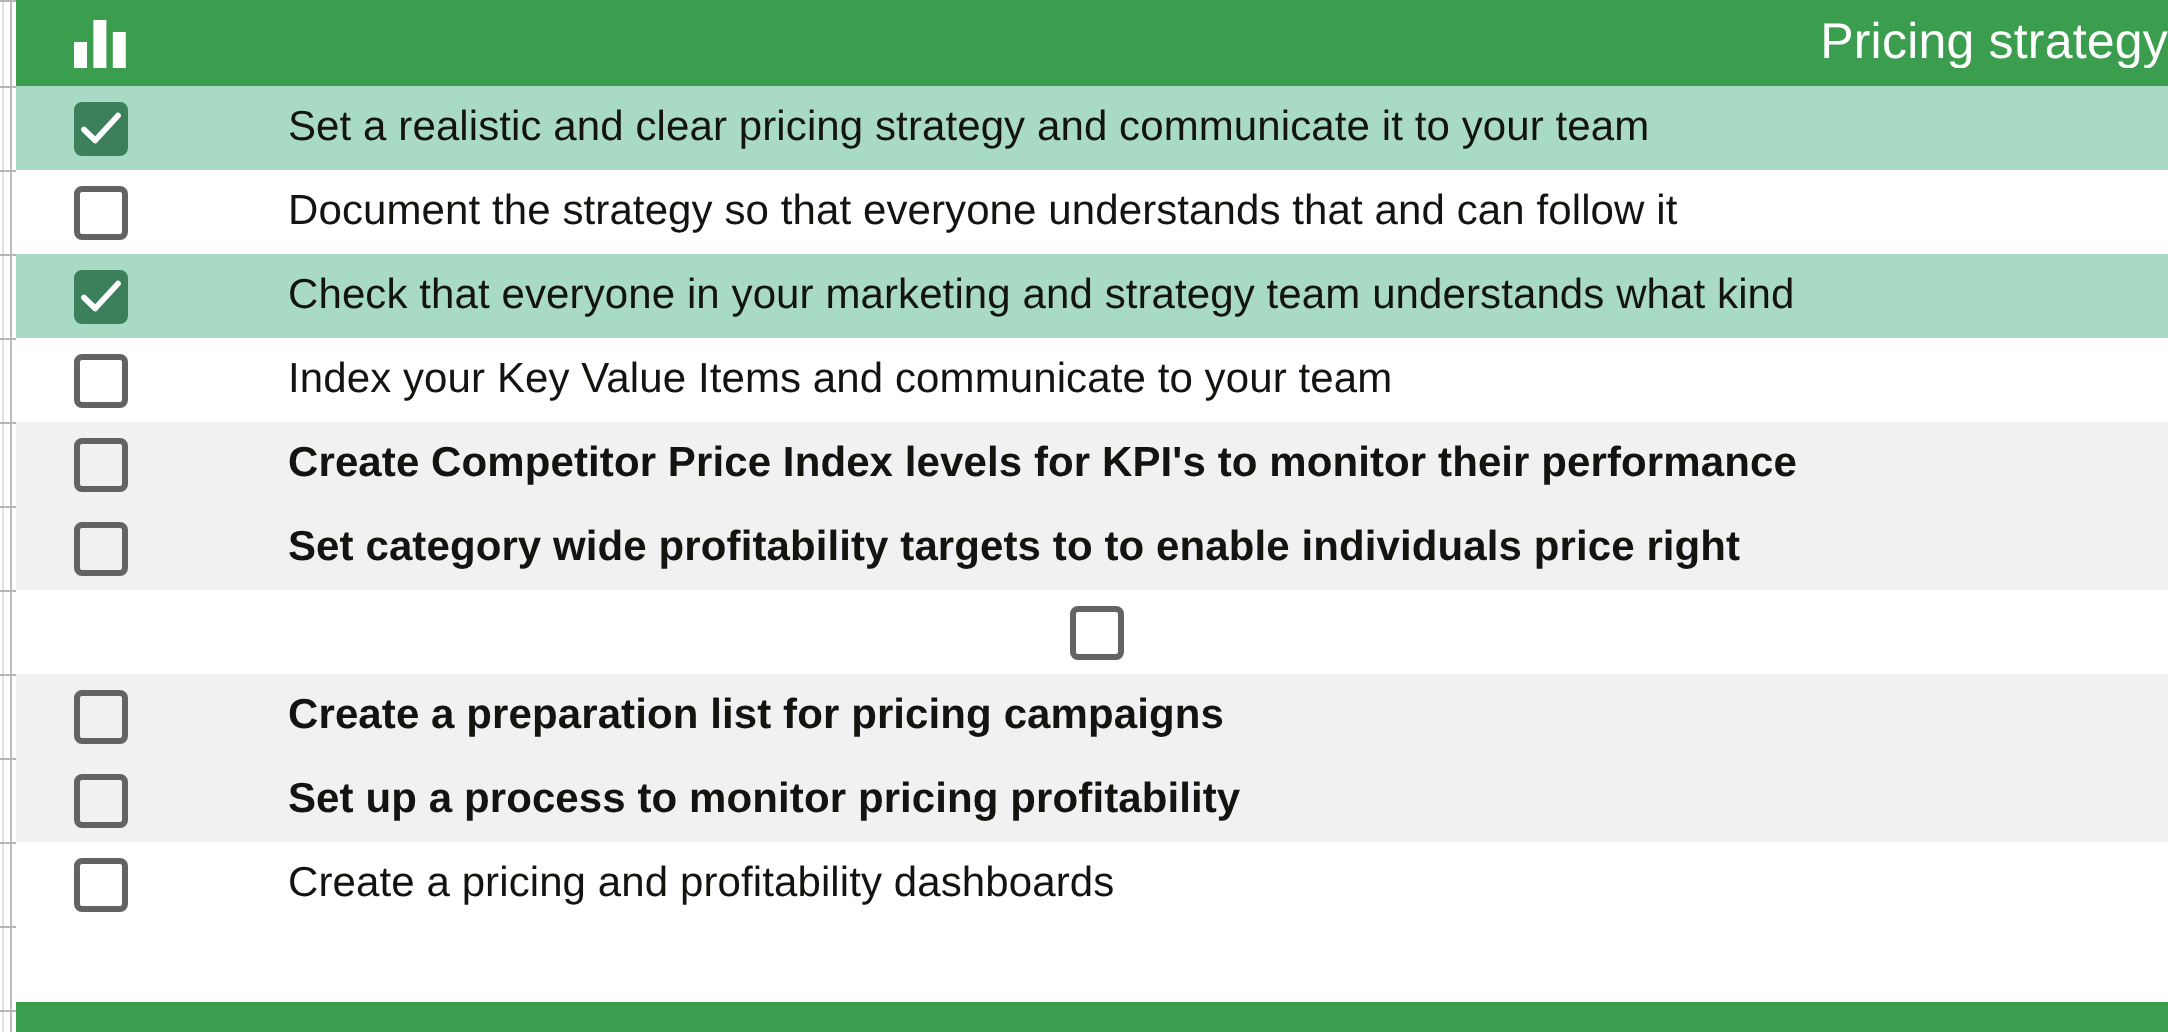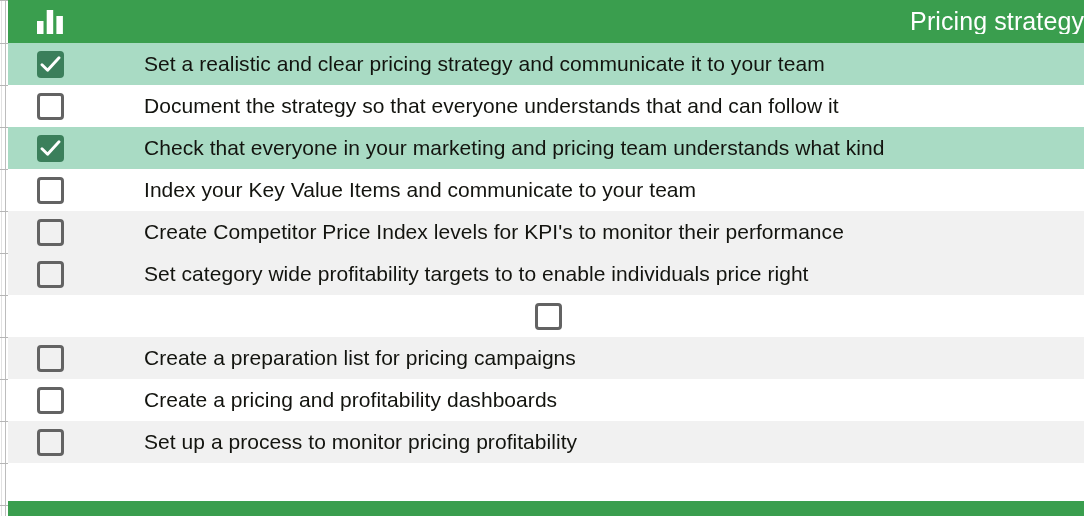--- a/index.html
+++ b/index.html
@@ -100,21 +100,21 @@
     letter-spacing: 0.1px;
     font-weight: 400;
   }
 
   .task-row {
     display: flex;
     align-items: center;
     height: 42px;
     box-sizing: border-box;
   }
-  .task-row.odd  { background: #f1f1f1; }
+  .task-row.odd  { background: #f1f1f1; font-weight: bold; }
   .task-row.even { background: #ffffff; justify-content: center; }
   .task-row.done { background: #a9dbc4; }
 
   .task-label {
     font-size: 21px;
     line-height: 1;
     color: #13140f;
     letter-spacing: 0.05px;
   }
 
@@ -221,21 +221,21 @@
           <div class="cell-text"><span class="task-label">Document the strategy so that everyone understands that and can follow it</span></div>
         </div>
         <div class="task-row done">
           <div class="cell-check">
             <span class="cbox checked">
               <svg viewBox="0 0 21 19" aria-hidden="true">
                 <path d="M2 9.8 L7.6 15.2 L19 2.8" fill="none" stroke="#ffffff" stroke-width="2.9" stroke-linecap="round" stroke-linejoin="round"></path>
               </svg>
             </span>
           </div>
-          <div class="cell-text"><span class="task-label">Check that everyone in your marketing and pricing team understands what kind</span></div>
+          <div class="cell-text"><span class="task-label">Check that everyone in your marketing and strategy team understands what kind</span></div>
         </div>
         <div class="task-row even">
           <div class="cell-check">
             <span class="cbox unchecked"></span>
           </div>
           <div class="cell-text"><span class="task-label">Index your Key Value Items and communicate to your team</span></div>
         </div>
         <div class="task-row odd">
           <div class="cell-check">
             <span class="cbox unchecked"></span>
@@ -252,31 +252,31 @@
           <div class="cell-check">
             <span class="cbox unchecked"></span>
           </div>
         </div>
         <div class="task-row odd">
           <div class="cell-check">
             <span class="cbox unchecked"></span>
           </div>
           <div class="cell-text"><span class="task-label">Create a preparation list for pricing campaigns</span></div>
         </div>
+        <div class="task-row odd">
+          <div class="cell-check">
+            <span class="cbox unchecked"></span>
+          </div>
+          <div class="cell-text"><span class="task-label">Set up a process to monitor pricing profitability</span></div>
+        </div>
         <div class="task-row even">
           <div class="cell-check">
             <span class="cbox unchecked"></span>
           </div>
           <div class="cell-text"><span class="task-label">Create a pricing and profitability dashboards</span></div>
-        </div>
-        <div class="task-row odd">
-          <div class="cell-check">
-            <span class="cbox unchecked"></span>
-          </div>
-          <div class="cell-text"><span class="task-label">Set up a process to monitor pricing profitability</span></div>
         </div>
       </div>
 
   </div>
 
   <div class="footer-band"></div>
   <div class="footer-edge"></div>
 
 </div>
 

